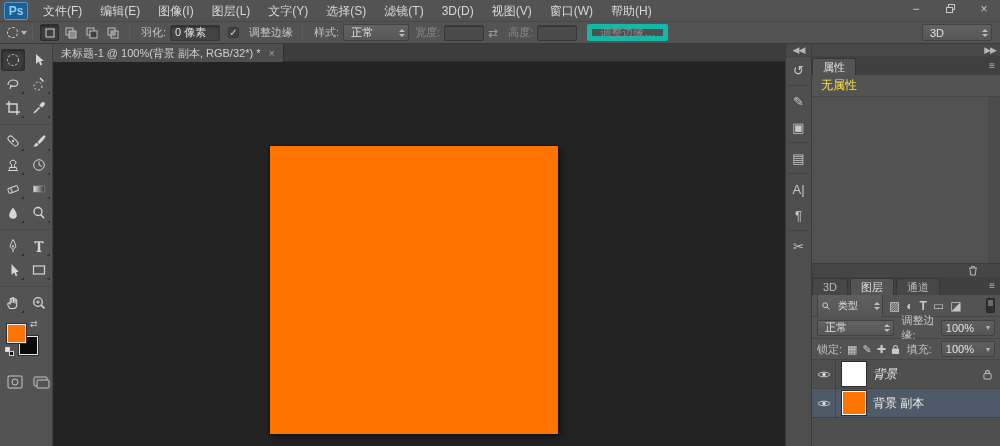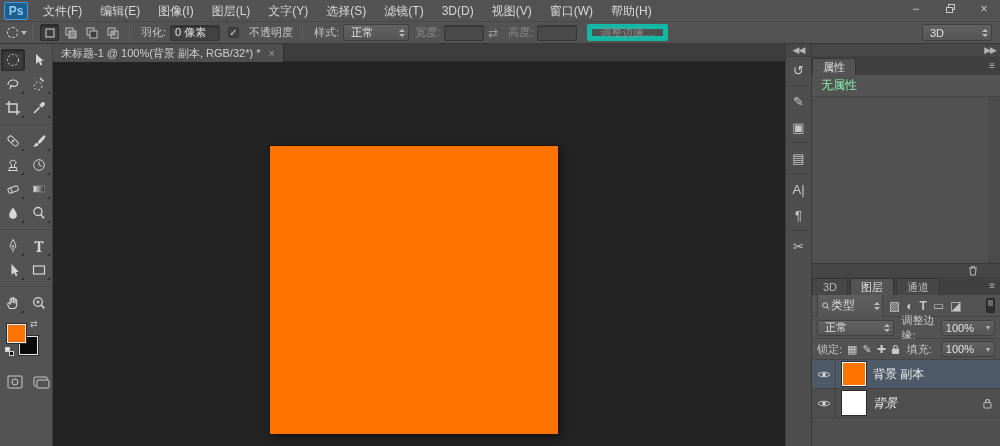--- a/index.html
+++ b/index.html
@@ -78,26 +78,26 @@
   .dockicon{width:27px;height:26px;display:flex;align-items:center;justify-content:center;color:#c8c8c8;font-size:13px;}
   .docksep{width:21px;border-top:1px solid #414141;margin:2px 0;}
 
   
   .panels{position:absolute;left:812px;top:44px;right:0;bottom:0;background:#4f4f4f;display:flex;flex-direction:column;}
   .panels-top{height:13px;background:#484848;border-bottom:1px solid #424242;display:flex;align-items:center;justify-content:flex-end;color:#b5b5b5;font-size:9px;letter-spacing:-1px;padding-right:4px;}
   .tabrow{height:18px;background:#404040;display:flex;align-items:flex-end;position:relative;}
   .ptab{height:17px;display:flex;align-items:center;padding:0 10px;font-size:11px;color:#b8b8b8;background:#474747;border:1px solid #363636;border-bottom:none;border-radius:2px 2px 0 0;margin-right:2px;}
   .ptab.active{background:#545454;color:#e2e2e2;}
   .panelmenu{position:absolute;right:5px;top:3px;color:#b5b5b5;font-size:10px;}
-  .prop-empty{height:22px;display:flex;align-items:center;padding-left:9px;background:#535353;border-bottom:1px solid #464646;color:#86efac;font-size:12px;}
+  .prop-empty{height:22px;display:flex;align-items:center;padding-left:9px;background:#535353;border-bottom:1px solid #464646;color:#fde047;font-size:12px;}
   .prop-body{flex:0 0 166px;background:#515151;border-right:12px solid #4b4b4b;}
   .prop-bottom{height:14px;background:#464646;border-top:1px solid #3a3a3a;display:flex;align-items:center;justify-content:flex-end;padding-right:22px;}
 
   .layers-filter{height:22px;background:#535353;display:flex;align-items:center;padding:0 5px;gap:6px;border-bottom:1px solid #454545;}
-  .filterbox{display:flex;align-items:center;width:66px;height:28px;background:linear-gradient(#606060,#555);border:1px solid #414141;border-radius:2px;padding:0 2px 0 4px;color:#dedede;font-size:12px;gap:1px;}
+  .filterbox{display:flex;align-items:center;width:66px;height:28px;background:linear-gradient(#606060,#555);border:1px solid #414141;border-radius:2px;padding:0 2px 0 4px;color:#dedede;font-size:10px;gap:8px;}
   .fictn{color:#c6c6c6;font-size:12px;line-height:12px;}
   .ftoggle{margin-left:auto;width:9px;height:15px;background:#2f2f2f;border:1px solid #262626;border-radius:2px;position:relative;}
   .ftoggle i{position:absolute;left:1px;top:1px;width:5px;height:6px;background:#6b6b6b;display:block;}
   .layers-blend{height:22px;background:#535353;display:flex;align-items:center;padding:0 5px;border-bottom:1px solid #454545;font-size:11px;}
   .layers-lock{height:21px;background:#535353;display:flex;align-items:center;padding:0 5px;border-bottom:1px solid #454545;font-size:11px;gap:5px;}
   .lockicn{color:#c9c9c9;font-size:11px;line-height:11px;}
   .valbox{display:flex;align-items:center;gap:12px;height:16px;background:linear-gradient(#606060,#555);border:1px solid #414141;border-radius:2px;padding:0 4px;color:#e2e2e2;}
   .layerlist{flex:1;background:#4f4f4f;}
   .layerrow{height:29px;display:flex;align-items:center;border-bottom:1px solid #444;}
   .layerrow.selected{background:#4e5a68;}
@@ -161,21 +161,21 @@
             <rect x="1" y="1" width="7" height="7" fill="none" stroke="#c0c0c0"></rect>
             <rect x="4" y="4" width="7" height="7" fill="none" stroke="#c0c0c0"></rect>
             <rect x="4" y="4" width="4" height="4" fill="#9a9a9a"></rect>
           </svg>
       </span>
     </div>
     <div class="opt-sep"></div>
     <span class="opt-label">羽化:</span>
     <input class="well" value="0 像素" style="">
     <span class="checkbox">✓</span>
-    <span class="opt-label">不透明度</span>
+    <span class="opt-label">调整边缘</span>
     <div class="opt-sep"></div>
     <span class="opt-label">样式:</span>
     <div class="dropdown" style="width:66px;">
       <span>正常</span>
       <span class="ud">
           <i class="up"></i>
           <i class="dn"></i>
         </span>
     </div>
     <span class="opt-label dim">宽度:</span>
@@ -466,42 +466,42 @@
           <path d="M3 5 V3.5 a2 2 0 0 1 4 0 V5" fill="none" stroke="#c9c9c9" stroke-width="1.2"></path>
         </svg>
       <span class="opt-label" style="margin-left:auto">填充:</span>
       <div class="valbox">
         <span>100%</span>
         <span style="color:#b5b5b5;font-size:8px;">▾</span>
       </div>
     </div>
 
     <div class="layerlist">
-      <div class="layerrow selected">
-        <span class="eyecell">
-          <svg width="14" height="9" viewBox="0 0 16 10">
-              <path d="M1 5 C3.5 1.5 12.5 1.5 15 5 C12.5 8.5 3.5 8.5 1 5 Z" fill="none" stroke="#d9d9d9"></path>
-              <circle cx="8" cy="5" r="2" fill="#d9d9d9"></circle>
-            </svg>
-        </span>
-        <span class="thumb" style="background: rgb(255, 115, 0);"></span>
-        <span class="lname">背景 副本</span>
-      </div>
       <div class="layerrow">
         <span class="eyecell">
           <svg width="14" height="9" viewBox="0 0 16 10">
               <path d="M1 5 C3.5 1.5 12.5 1.5 15 5 C12.5 8.5 3.5 8.5 1 5 Z" fill="none" stroke="#d9d9d9"></path>
               <circle cx="8" cy="5" r="2" fill="#d9d9d9"></circle>
             </svg>
         </span>
         <span class="thumb" style="background: rgb(255, 255, 255);"></span>
         <span class="lname italic">背景</span>
         <span class="rowlock">
           <svg width="9" height="11" viewBox="0 0 10 12">
               <rect x="1" y="5" width="8" height="6" rx="1" fill="none" stroke="#c9c9c9"></rect>
               <path d="M3 5 V3.5 a2 2 0 0 1 4 0 V5" fill="none" stroke="#c9c9c9" stroke-width="1.2"></path>
             </svg>
         </span>
       </div>
+      <div class="layerrow selected">
+        <span class="eyecell">
+          <svg width="14" height="9" viewBox="0 0 16 10">
+              <path d="M1 5 C3.5 1.5 12.5 1.5 15 5 C12.5 8.5 3.5 8.5 1 5 Z" fill="none" stroke="#d9d9d9"></path>
+              <circle cx="8" cy="5" r="2" fill="#d9d9d9"></circle>
+            </svg>
+        </span>
+        <span class="thumb" style="background: rgb(255, 115, 0);"></span>
+        <span class="lname">背景 副本</span>
+      </div>
     </div>
   </div>
 
 </div>
 
 </body></html>

